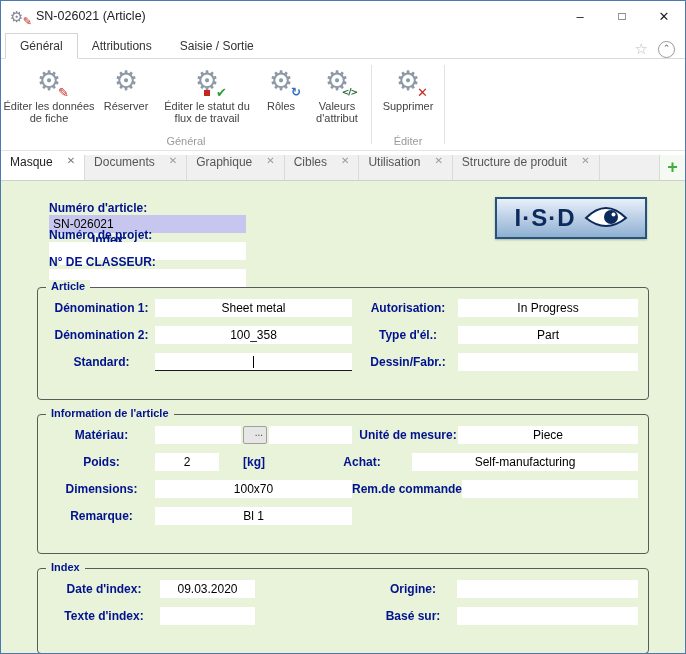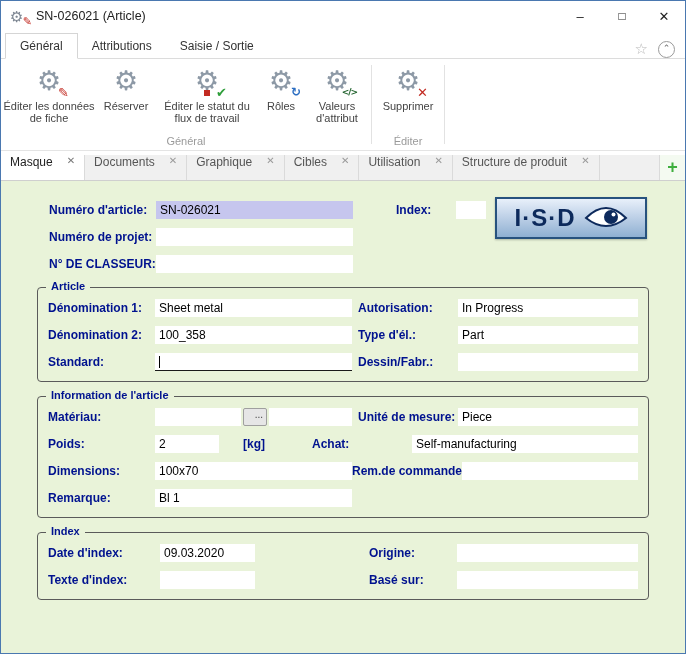--- a/index.html
+++ b/index.html
@@ -48,35 +48,35 @@
   .gap { height:4px; flex:none; background:#fff; }
   .tabstrip { height:26px; flex:none; display:flex; align-items:stretch; background:#f0f0f0; border-bottom:1px solid #cfcfcf; }
   .dtab { display:flex; align-items:flex-start; padding:0 9px; font-size:12px; color:#555; border-right:1px solid #dadada; }
   .dtab.active { background:#fff; color:#222; }
   .dtab .x { margin-left:14px; font-size:10px; color:#9a9a9a; font-family:"DejaVu Sans",sans-serif; }
   .dtab.active .x { color:#777; }
   .add-tab { margin-left:auto; width:26px; display:flex; align-items:center; justify-content:center; background:#f4faf1; border-left:1px solid #dadada; color:#3fae3f; font-size:18px; font-weight:bold; }
 
   
   .form { flex:1; background:#e9f3d9; position:relative; padding-top:20px; overflow:hidden; }
-  .frow { display:flex; align-items:center; height:18px; margin:0 0 9px 48px; }
+  .frow { display:flex; align-items:flex-start; height:18px; margin:0 0 9px 48px;flex-direction:column; }
   .lbl { color:#00128f; font-weight:bold; font-size:12px; white-space:nowrap; }
   .lbl-l { width:107px; flex:none; }
   .fld { background:#fff; height:18px; line-height:18px; padding:0 4px; font-size:12px; color:#000; overflow:hidden; white-space:nowrap; }
   .fld.w197 { width:197px; flex:none; }
   .fld.hl { background:#c6c6ee; }
   .idx-lbl { margin-left:43px; width:50px; flex:none; }
   .fld.w30 { width:30px; flex:none; margin-left:10px; }
 
   .logo { position:absolute; top:16px; right:38px; width:152px; height:42px; border:2px solid #27527e;
           background:linear-gradient(180deg,#e8f0fa 0%,#c0d2e8 45%,#8fb0d2 100%);
           display:flex; align-items:center; justify-content:center; gap:8px; box-shadow:0 1px 2px rgba(0,0,0,.25); }
   .logo-text { font-size:24px; font-weight:bold; color:#0d2a5c; letter-spacing:1px; }
 
-  .group { border:1px solid #5a5a5a; border-radius:4px; margin:14px 36px 0 36px; padding:6px 10px 6px 10px; position:relative; }
+  .group { border:1px solid #5a5a5a; border-radius:4px; margin:14px 36px 0 36px; padding:6px 10px 24px 10px; position:relative;text-align:center; }
   .group-title { position:absolute; top:-8px; left:8px; background:#e9f3d9; padding:0 5px; color:#00128f; font-weight:bold; font-size:11px; }
   .grow { display:flex; align-items:center; height:27px; }
   .lbl-r { width:100px; flex:none; margin-left:6px; overflow:hidden; }
   .lbl-r-auto { flex:none; margin-left:0; }
   .fld.grow-r { flex:1; }
   .fld.focused { border-bottom:1px solid #1a1a1a; }
   .caret { display:inline-block; width:1px; height:12px; background:#000; vertical-align:middle; }
 
   .fld.w86 { width:86px; flex:none; }
   .browse { width:24px; height:18px; margin:0 2px; background:#e6e6e6; border:1px solid #9f9f9f; border-radius:2px; font-size:10px; color:#444; display:flex; align-items:center; justify-content:flex-end; padding:0 3px 4px 0; }

